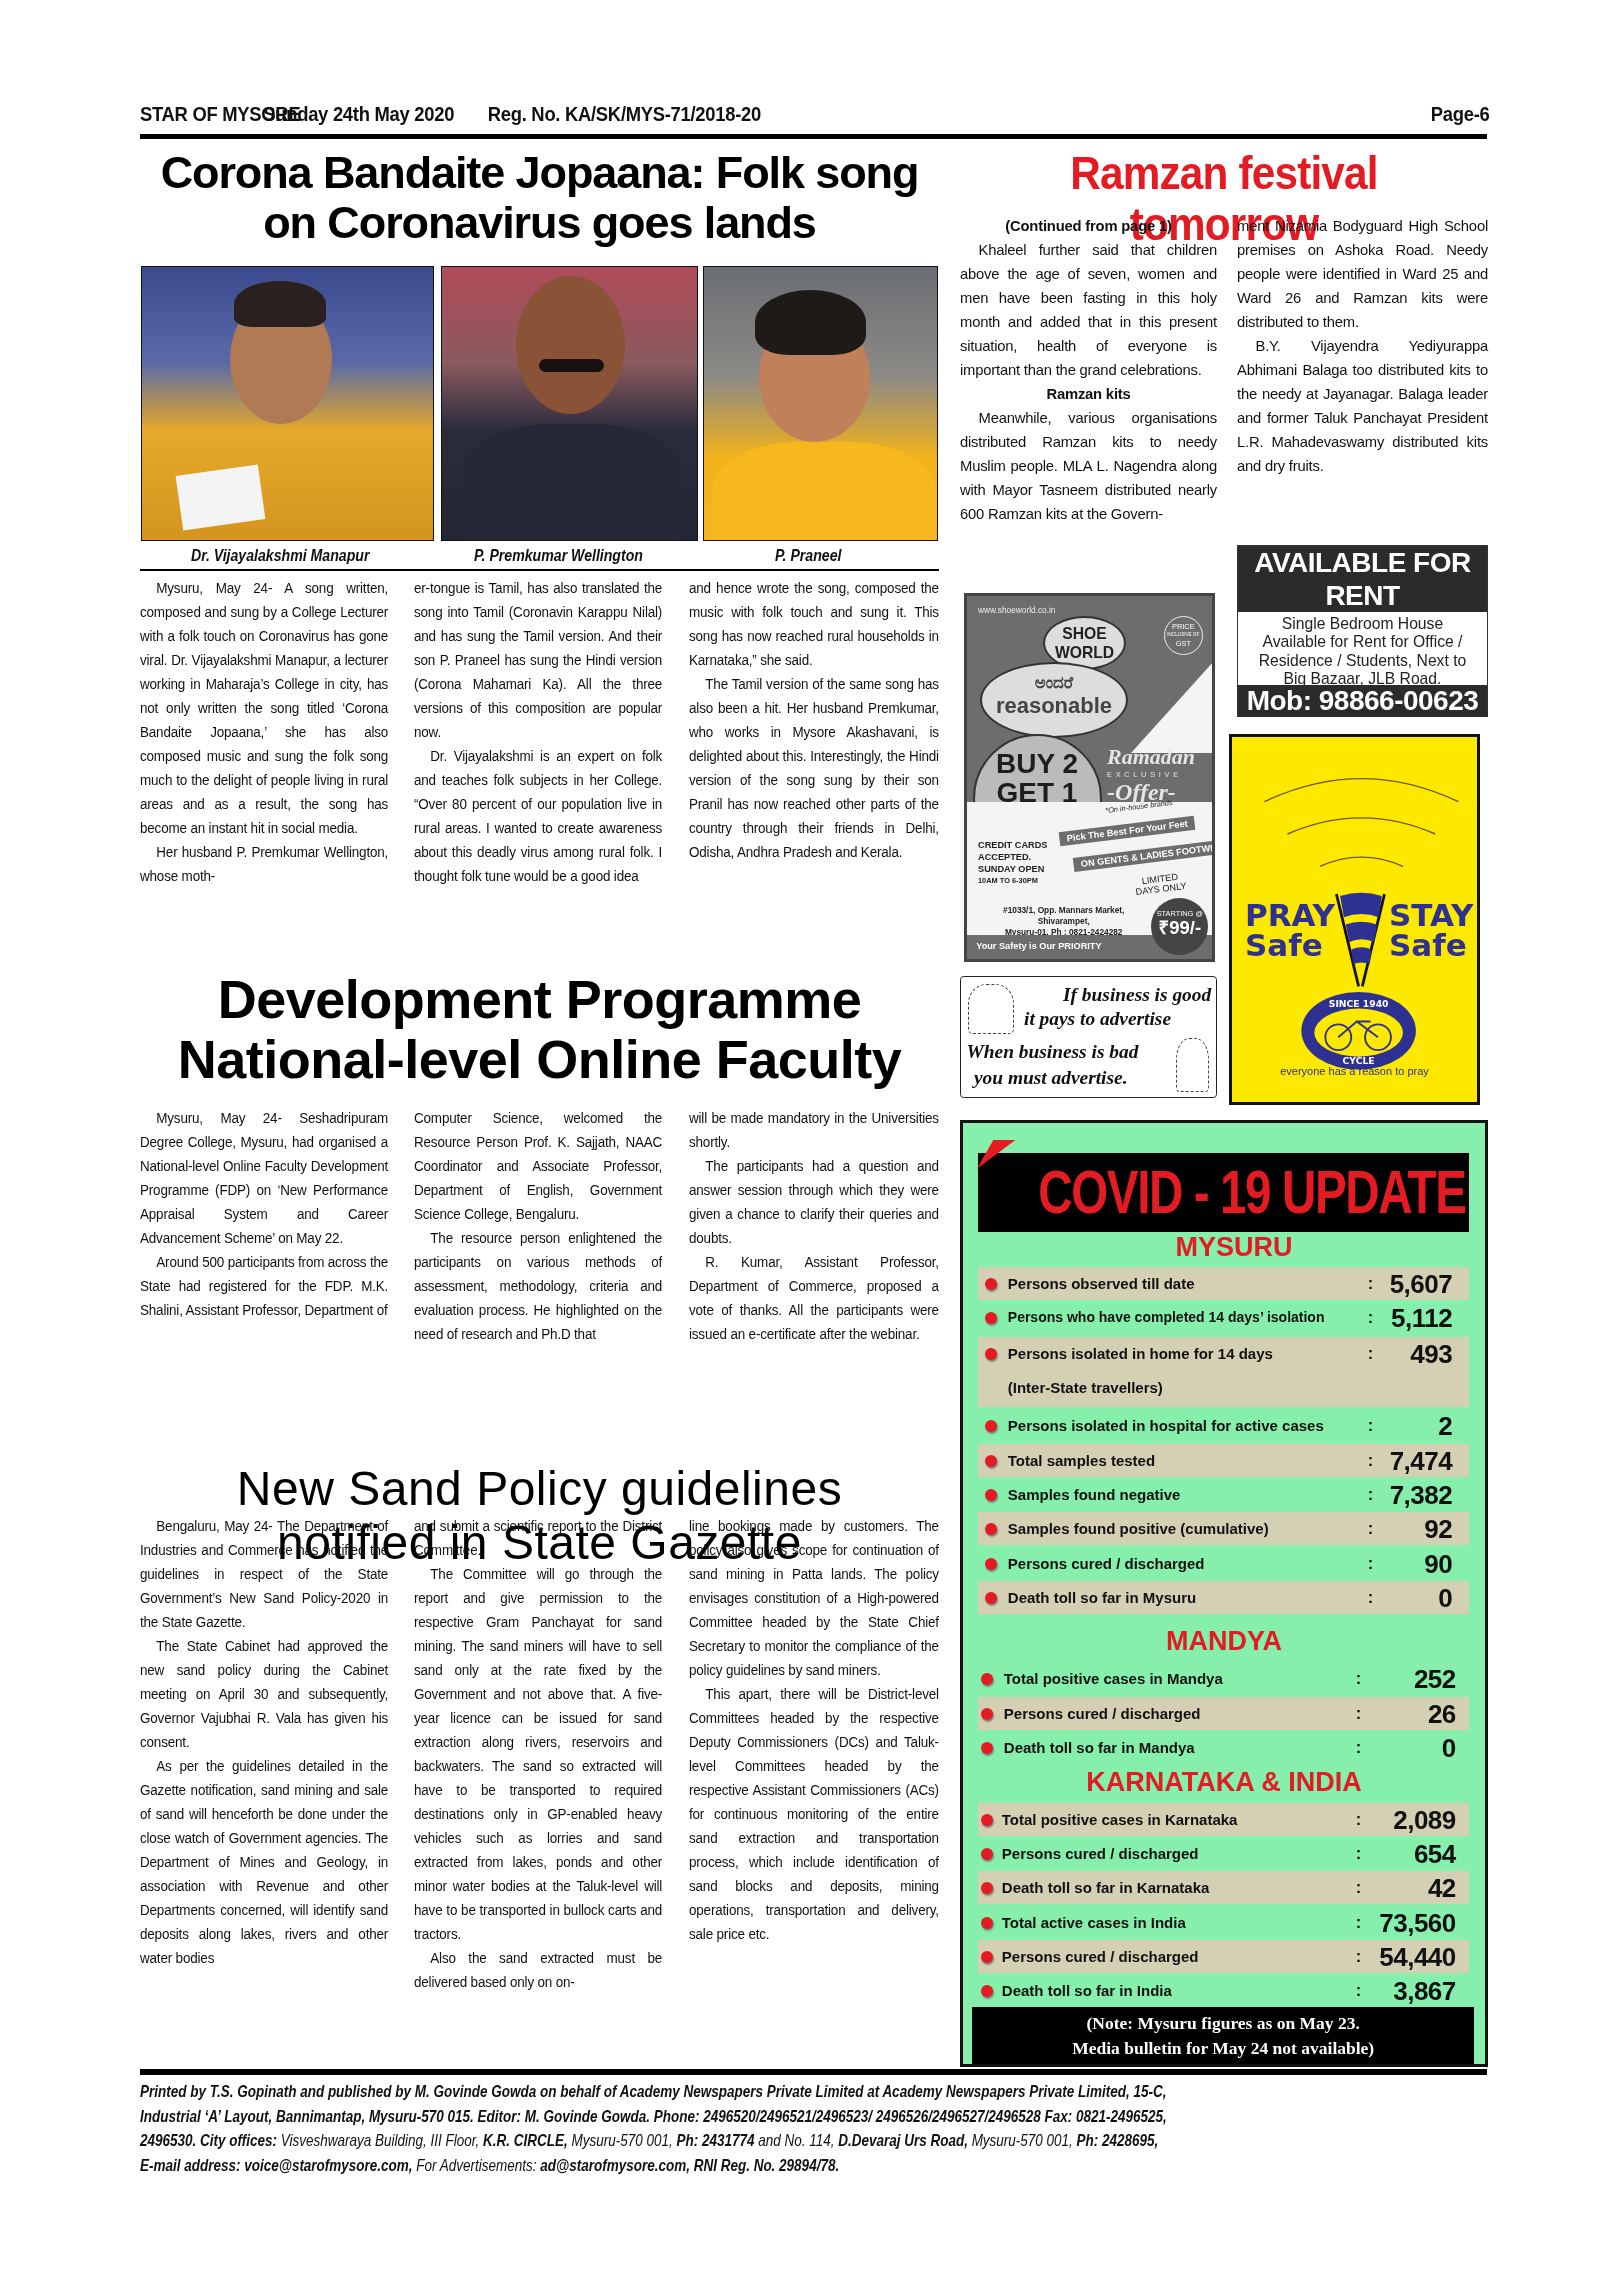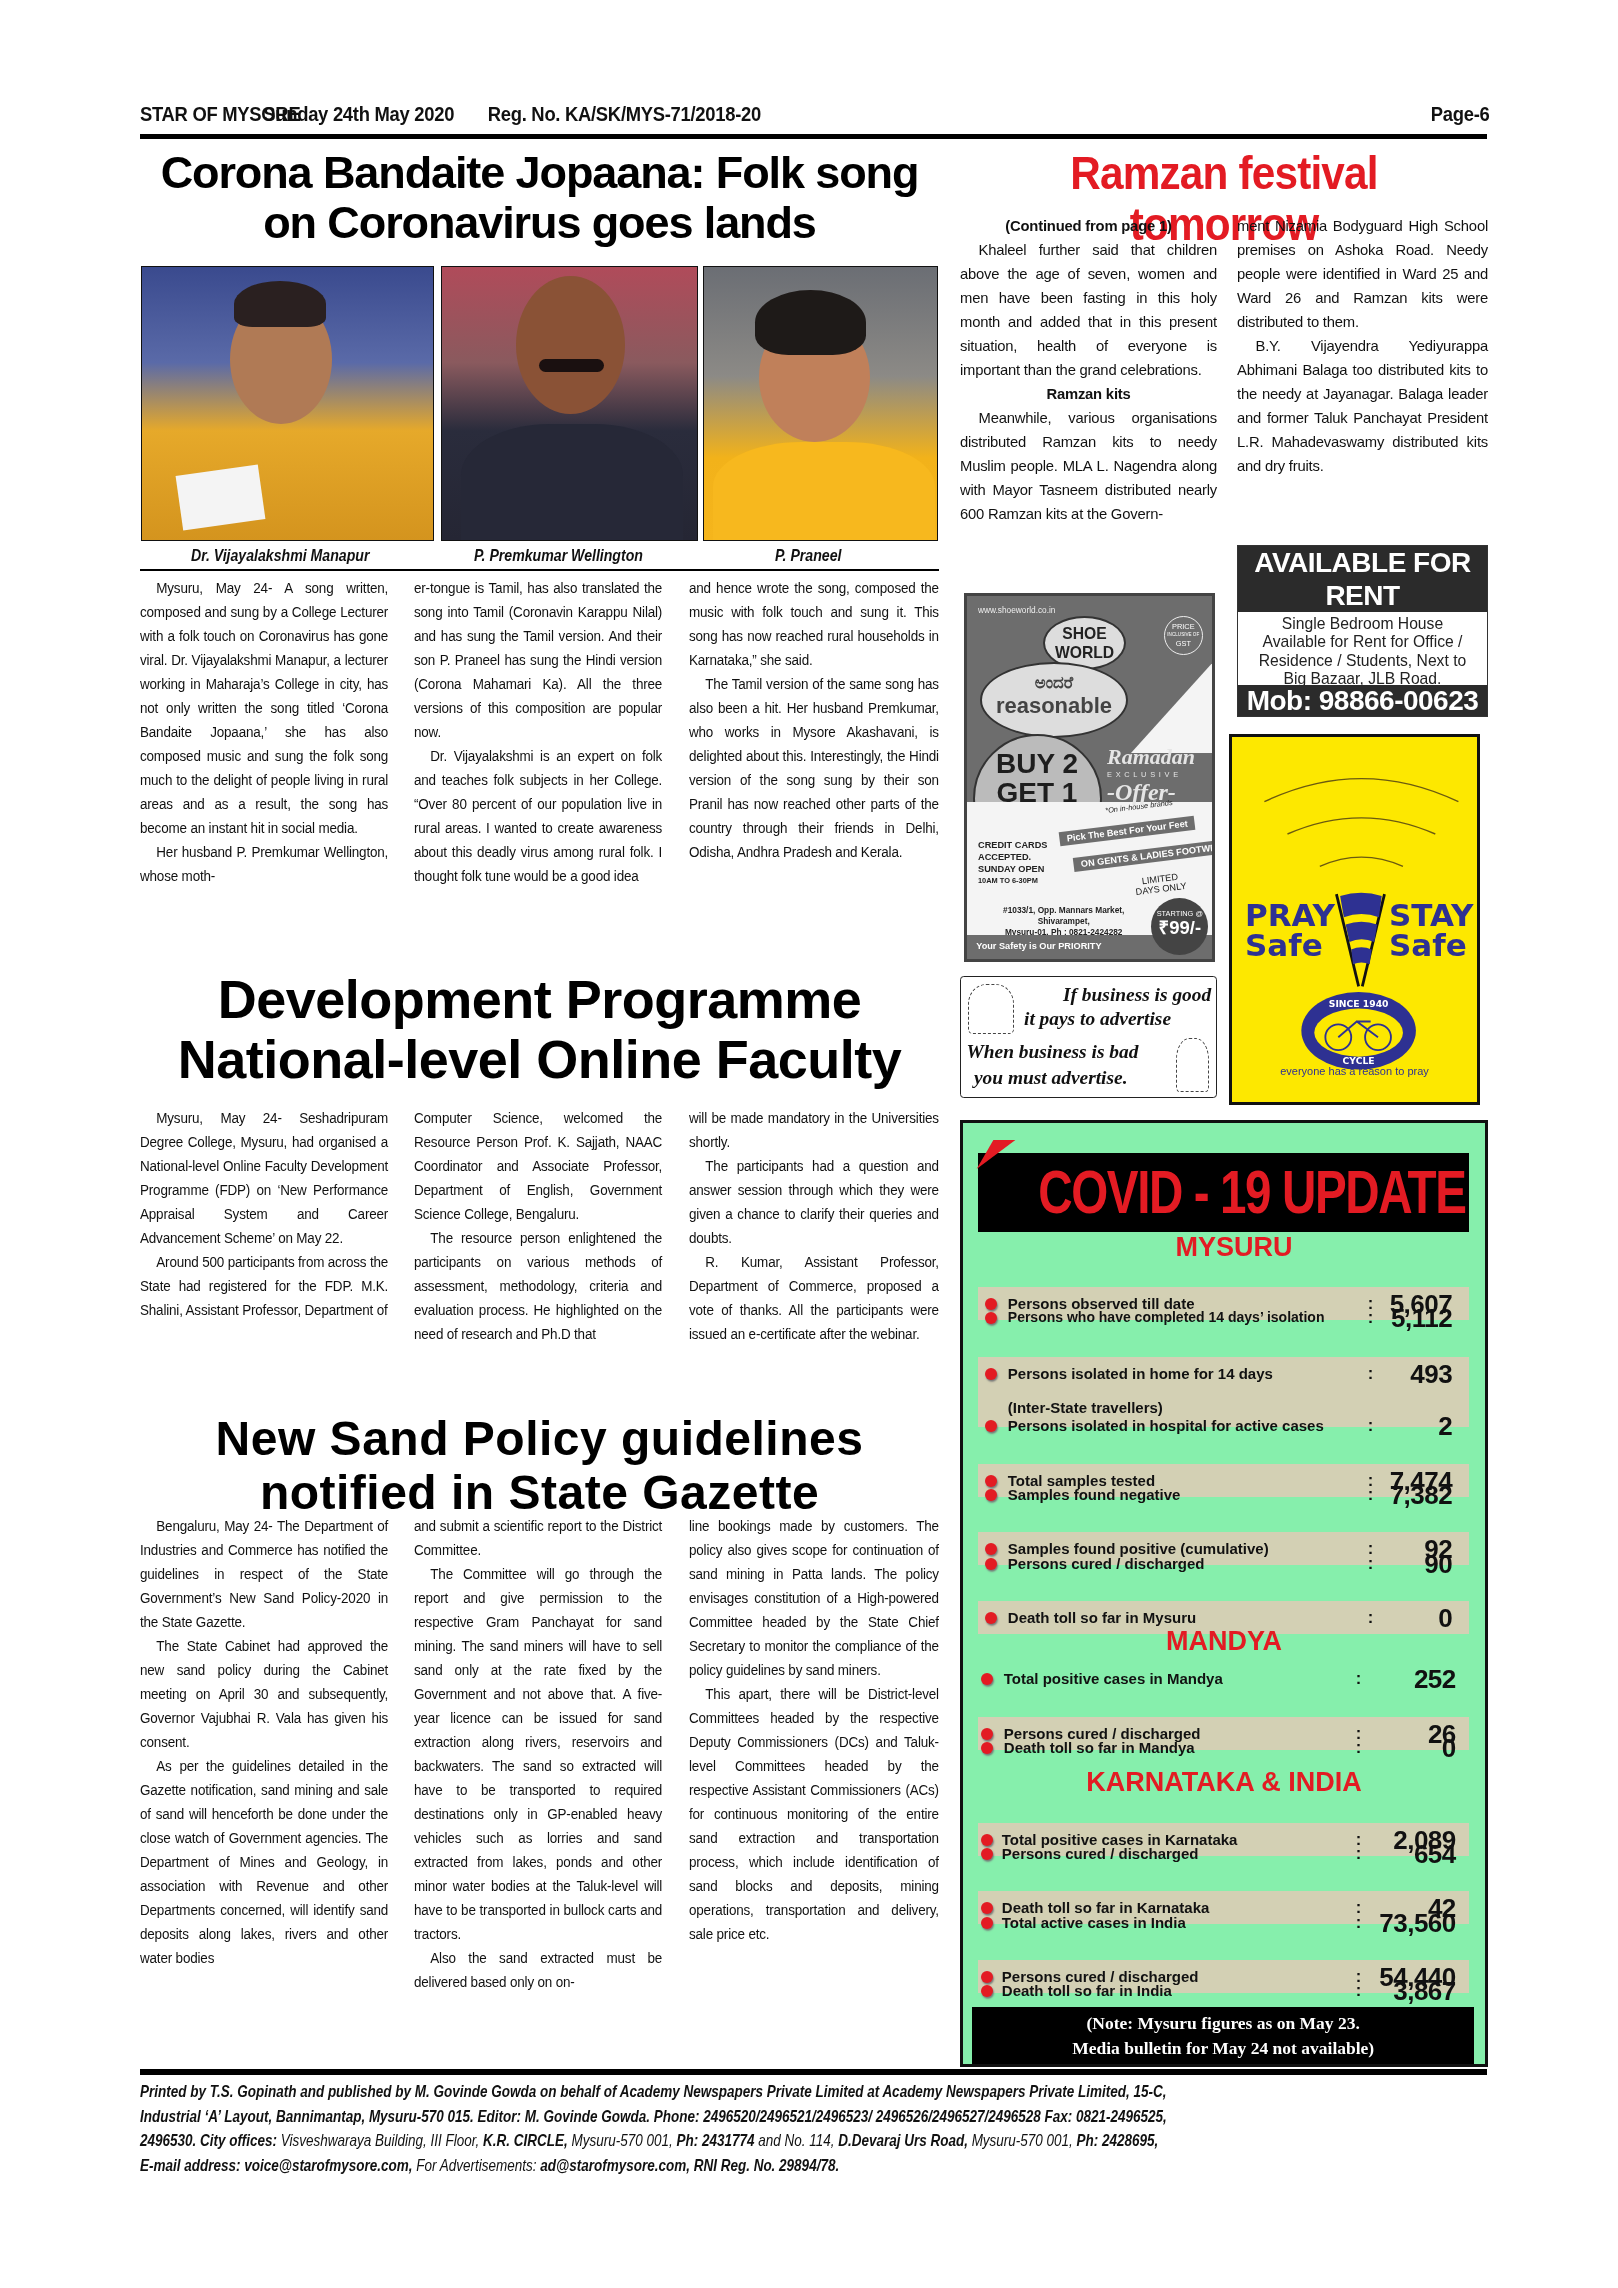--- a/index.html
+++ b/index.html
@@ -9,21 +9,21 @@
 
   
   .masthead { left: 140px; top: 103px; width: 1347px; height: 28px; font-family: "Liberation Sans", sans-serif; font-weight: bold; font-size: 20px; letter-spacing: -0.3px; transform: scaleX(0.92); transform-origin: left; }
   .masthead span { position: absolute; top: 0; white-space: nowrap; }
   .rule-top { left: 140px; top: 134px; width: 1347px; height: 4.6px; background: #000; }
 
   
   .hl { font-family: "Liberation Sans", sans-serif; font-weight: bold; text-align: center; color: #000; line-height: 1.1; }
   .hl1 { left: 140px; top: 148px; width: 799px; font-size: 45px; letter-spacing: -1.1px; }
   .hl2 { left: 140px; top: 969px; width: 799px; font-size: 54px; letter-spacing: -0.5px; line-height: 1.12; }
-  .hl3 { left: 140px; top: 1412px; width: 799px; font-size: 48px; letter-spacing: 0.5px; line-height: 1.13; font-weight: 700; }
+  .hl3 { left: 140px; top: 1462px; width: 799px; font-size: 48px; letter-spacing: 0.5px; line-height: 1.13; font-weight: 400; }
   .hl-red { left: 960px; top: 148px; width: 528px; font-size: 46px; color: #e31b23; letter-spacing: -0.9px; transform: scaleX(0.92); transform-origin: center; }
 
   
   .photo { top: 266px; height: 275px; border: 1.8px solid #111; overflow: hidden; }
   .ph1 { left: 141px; width: 293px; background: linear-gradient(180deg,#3a4a8e 0%,#5a6aa8 35%,#e6a92a 60%,#d4941e 100%); }
   .ph2 { left: 441px; width: 257px; background: linear-gradient(180deg,#b04b5a 0%,#8a5a5e 35%,#2a2c3c 60%,#252634 100%); }
   .ph3 { left: 703px; width: 235px; background: linear-gradient(180deg,#6b6e74 0%,#8c8a86 40%,#f2b21a 70%,#f5b51c 100%); }
   .ph-face { position: absolute; border-radius: 50%; }
   .captions { left: 140px; top: 547px; width: 799px; height: 20px; font-style: italic; font-weight: bold; font-size: 15.7px; }
   .captions span { position: absolute; top: 0; white-space: nowrap; transform: scaleX(0.9); transform-origin: left; }
@@ -62,21 +62,21 @@
   
   .biz { left: 960px; top: 976px; width: 257px; height: 122px; border: 1.8px solid #222; border-radius: 3.7px; background: #fff; font-family: "Liberation Serif", serif; font-style: italic; font-weight: bold; font-size: 19.4px; line-height: 24px; }
 
   
   .covid { left: 960px; top: 1120px; width: 528px; height: 947px; border: 3.7px solid #111; background: #86efac; }
   .covid .banner { position: absolute; left: 14.8px; top: 29.5px; width: 491px; height: 79px; background: #000; color: #e31b23; font-weight: bold; font-size: 61px; line-height: 79px; text-align: center; letter-spacing: -1.8px; }
   .covid .banner span { display: inline-block; transform: scaleX(0.78); transform-origin: center; white-space: nowrap; }
   .covid .flag { position: absolute; left: 22px; top: 16.6px; width: 0; height: 0; border-left: 22px solid #e31b23; border-bottom: 29.5px solid transparent; transform: skewX(-30deg); }
   .covid .section { position: absolute; left: 0; right: 0; text-align: center; color: #e31b23; font-weight: bold; font-size: 27px; }
   .crow { position: absolute; left: 14.8px; width: 491px; height: 33px; font-weight: bold; color: #111; }
-  .crow.sh { background: #d3d0b4; margin-top: 20px; }
+  .crow.sh { background: #d3d0b4; }
   .crow .dot { position: absolute; left: 7.4px; top: 11px; width: 12px; height: 12px; border-radius: 50%; background: #e31b23; box-shadow: 0.9px 1.8px 1.8px #777; }
   .crow .lbl { position: absolute; left: 30px; top: 8.3px; font-size: 15px; white-space: nowrap; }
   .crow .colon { position: absolute; left: 390px; top: 7.4px; font-size: 16.6px; }
   .crow .val { position: absolute; right: 16.6px; top: 1.8px; font-size: 26px; letter-spacing: -0.5px; }
   .covid .note { position: absolute; left: 9.2px; top: 884px; width: 502px; height: 57px; background: #000; color: #fff; font-family: "Liberation Serif", serif; font-weight: bold; font-size: 17.5px; line-height: 25px; text-align: center; padding-top: 3.7px; }
 
   
   .rule-bot { left: 140px; top: 2069px; width: 1347px; height: 5.5px; background: #000; }
   .imprint { left: 140px; top: 2080px; width: 1347px; font-size: 15.7px; line-height: 24.5px; font-style: italic; color: #111; }
   .imprint b { font-weight: bold; }

